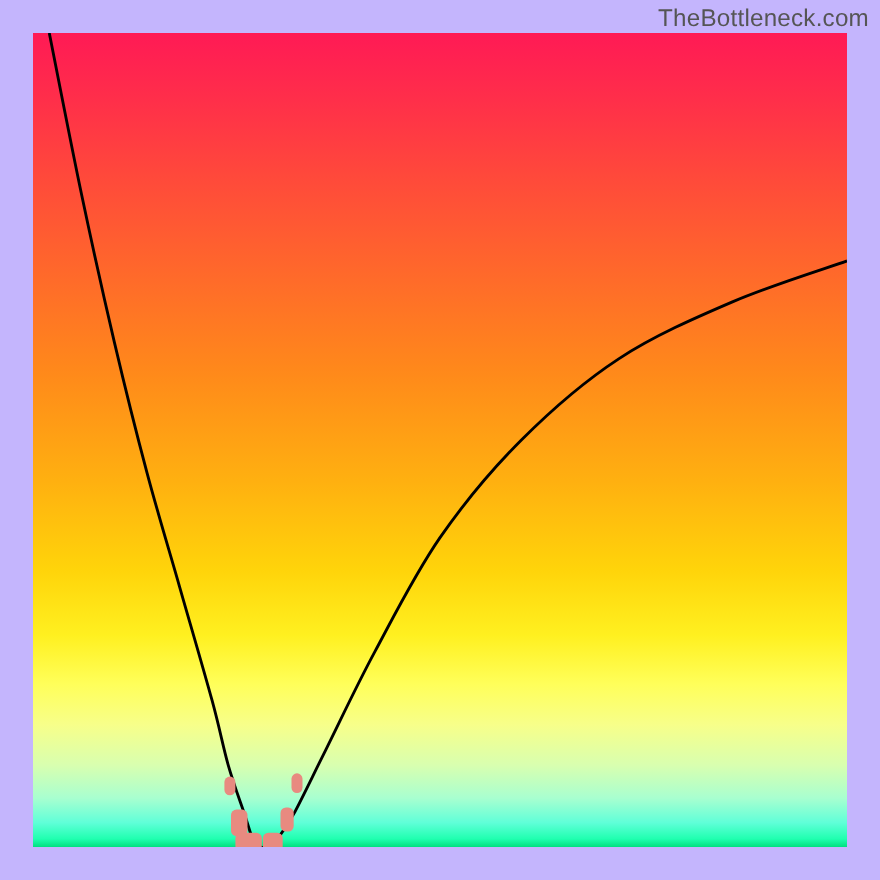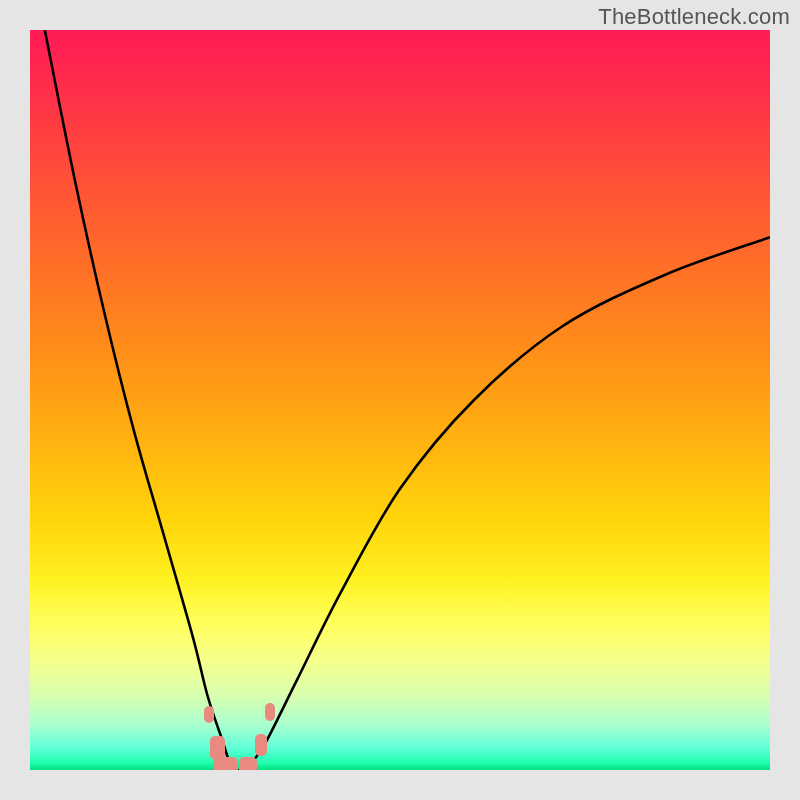--- a/index.html
+++ b/index.html
@@ -10,21 +10,21 @@
     background: #000;
     font-family: Arial, Helvetica, sans-serif;
     overflow: hidden;
   }
   .frame {
     position: absolute;
     top: 0;
     left: 0;
     width: 800px;
     height: 800px;
-    background: #e5e5e5;
+    background: #c4b5fd;
   }
   .watermark {
     position: absolute;
     top: 4px;
     right: 10px;
     color: #555;
     font-size: 22px;
     font-weight: 500;
     letter-spacing: 0.2px;
     z-index: 20;

